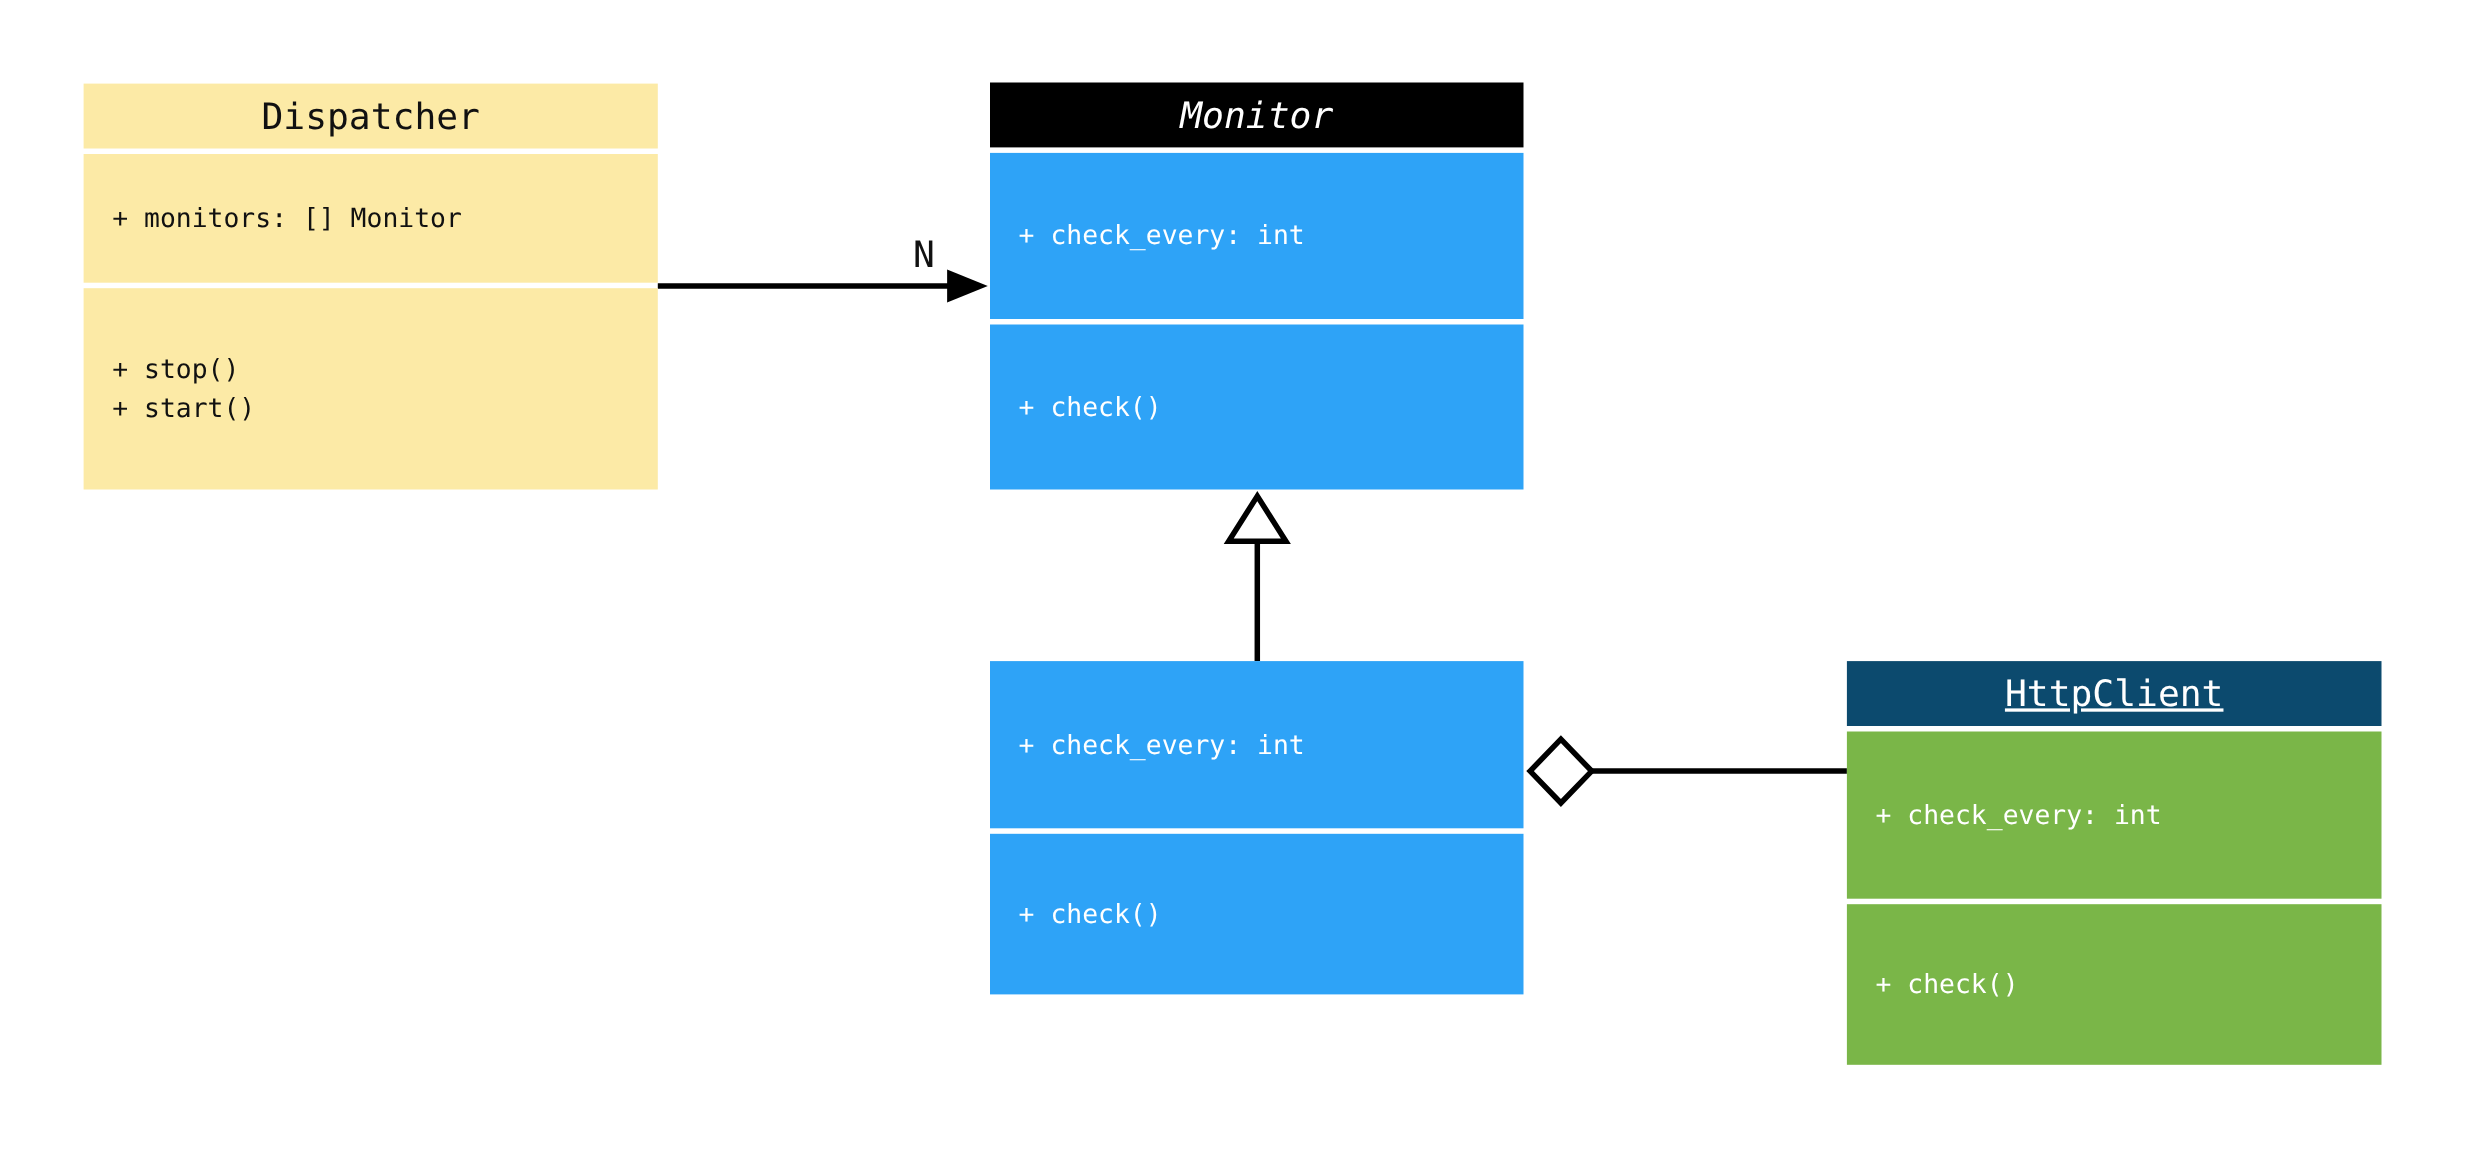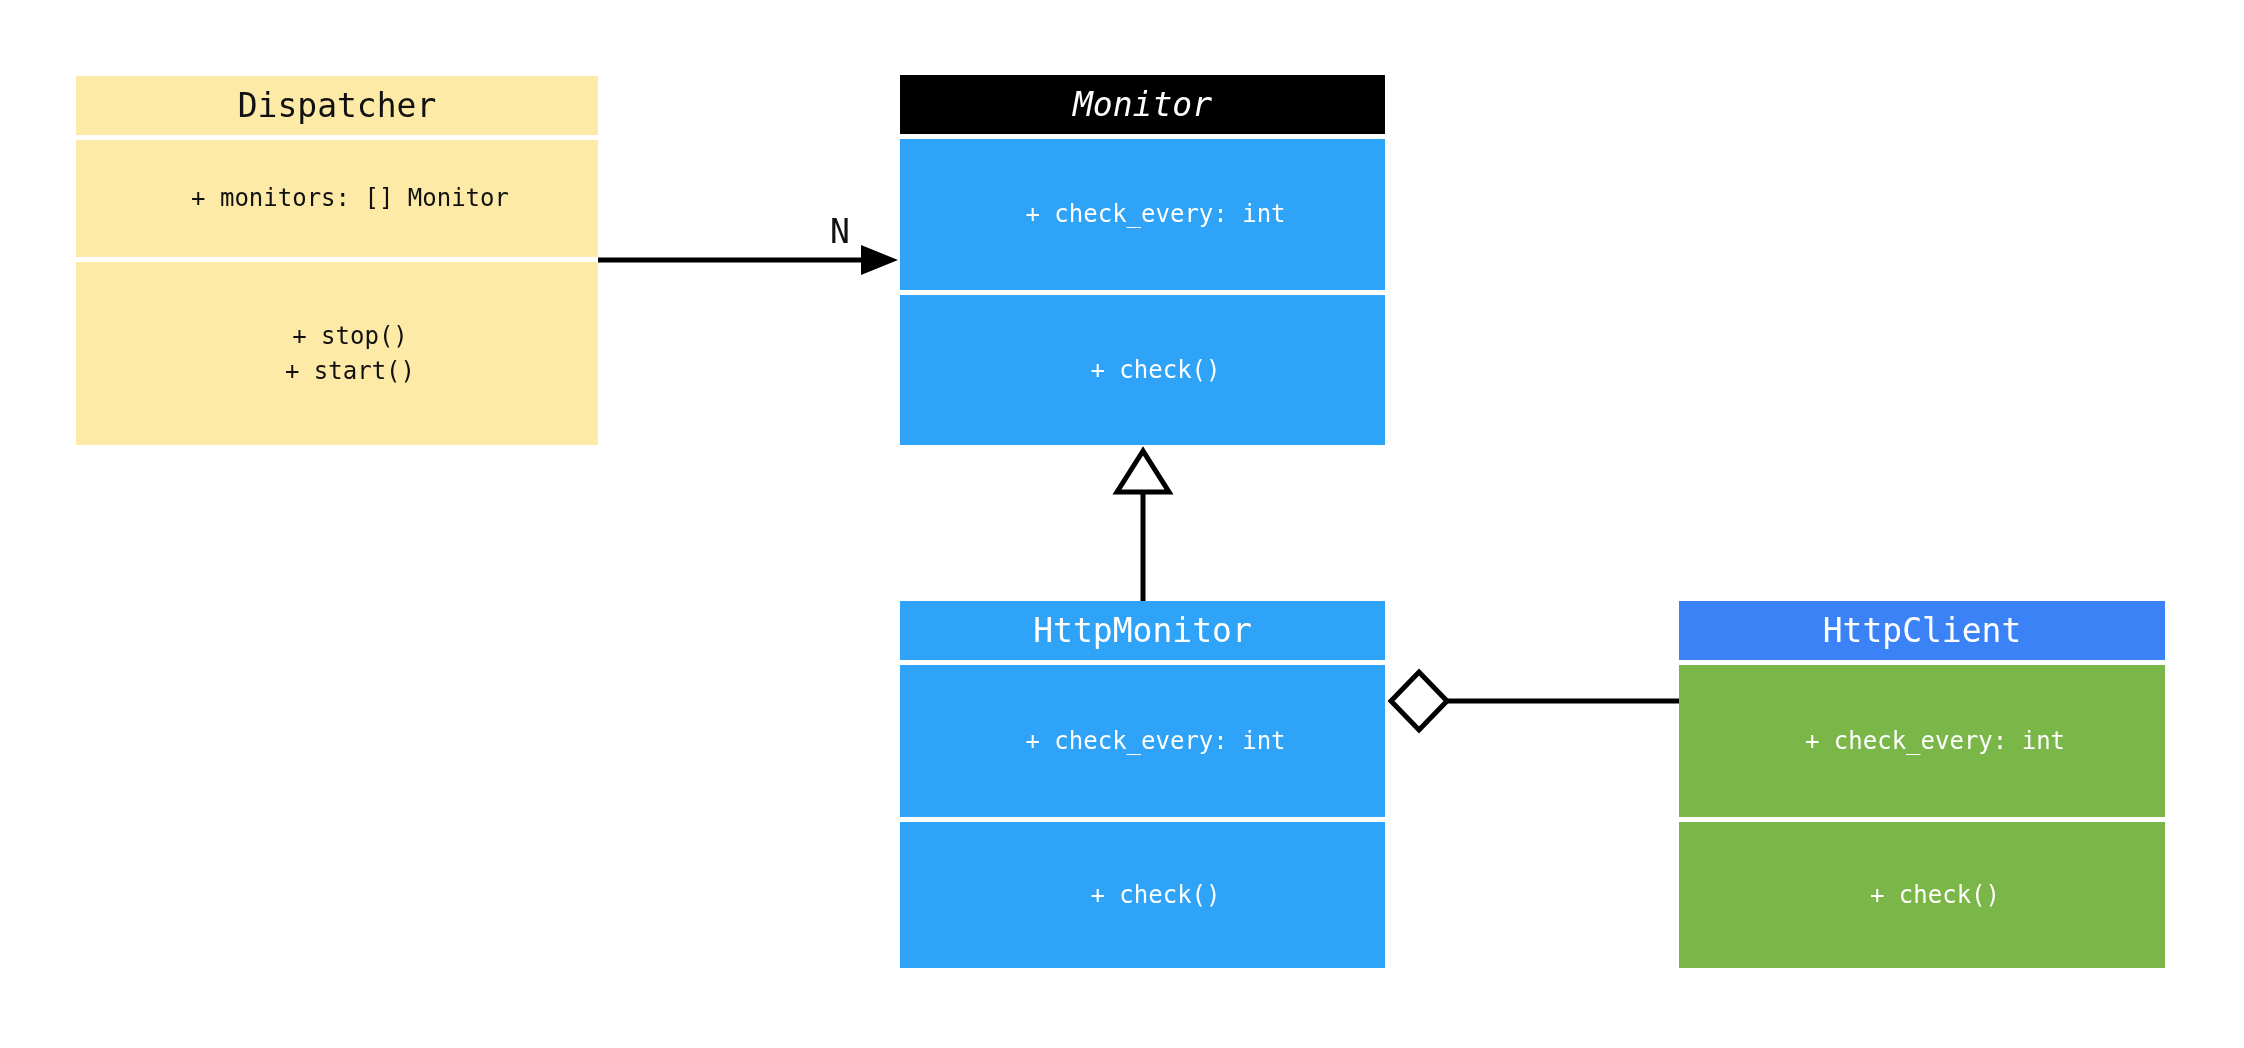--- a/index.html
+++ b/index.html
@@ -13,21 +13,20 @@
   }
   .connectors {
     position: absolute;
     left: 0; top: 0;
     width: 2244px; height: 1048px;
   }
   .uml-class { position: absolute; }
   .uml-class .cell {
     box-sizing: border-box;
     width: 100%;
-    text-align: center;
   }
   .uml-class .title {
     display: flex;
     align-items: center;
     justify-content: center;
     font-size: 33px;
     height: 59px;
     margin-bottom: 5px;
   }
   .uml-class.abstract .title { font-style: italic; }
@@ -107,31 +106,30 @@
     <div class="cell title" style="background-color: #000000;">Monitor</div>
     <div class="cell section attrs" style="background-color: rgb(46, 163, 247);">
       <div>+ check_every: int</div>
     </div>
     <div class="cell section methods" style="background-color: rgb(46, 163, 247);">
       <div>+ check()</div>
     </div>
   </div>
 
   <div class="uml-class" id="box-httpmonitor" style="color: rgb(255, 255, 255);">
-    <div class="cell title" style="background-color: rgb(46, 163, 247);">HttpMonitor</div>
     <div class="cell section attrs" style="background-color: rgb(46, 163, 247);">
       <div>+ check_every: int</div>
     </div>
     <div class="cell section methods" style="background-color: rgb(46, 163, 247);">
       <div>+ check()</div>
     </div>
   </div>
 
   <div class="uml-class" id="box-httpclient" style="color: rgb(255, 255, 255);">
-    <div class="cell title" style="background-color: #3b82f6;">HttpClient</div>
+    <div class="cell title" style="background-color: #0c4a6e; text-decoration: underline;">HttpClient</div>
     <div class="cell section attrs" style="background-color: rgb(122, 182, 72);">
       <div>+ check_every: int</div>
     </div>
     <div class="cell section methods" style="background-color: rgb(122, 182, 72);">
       <div>+ check()</div>
     </div>
   </div>
 
 </div>
 

